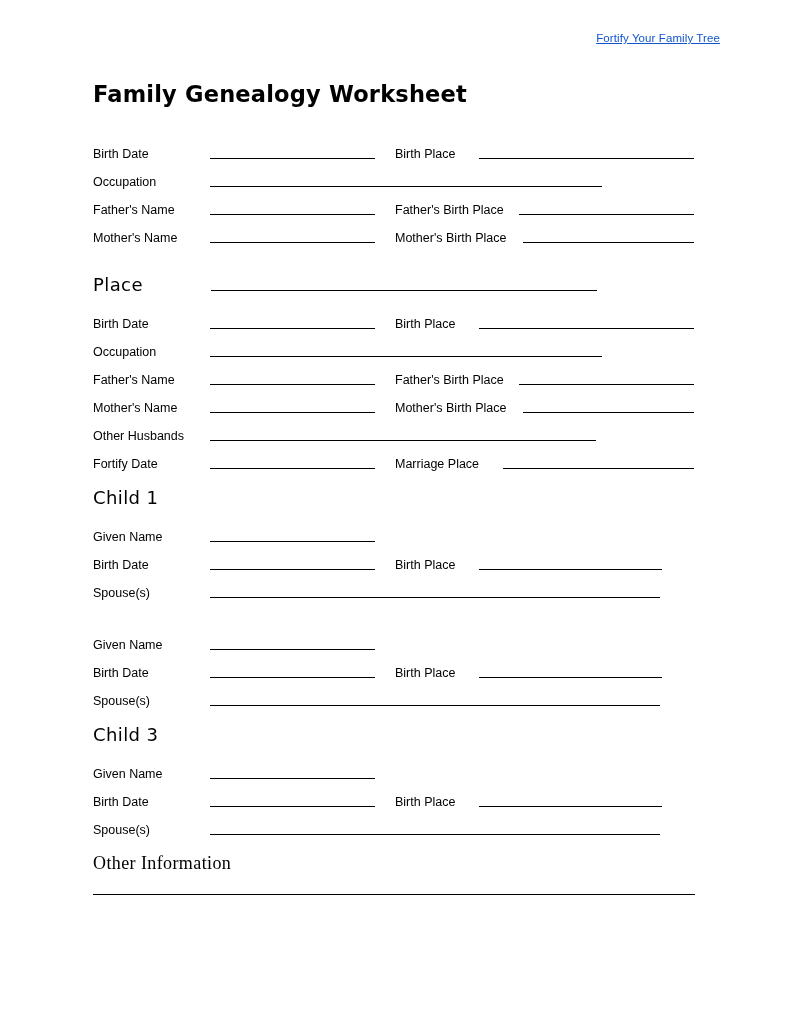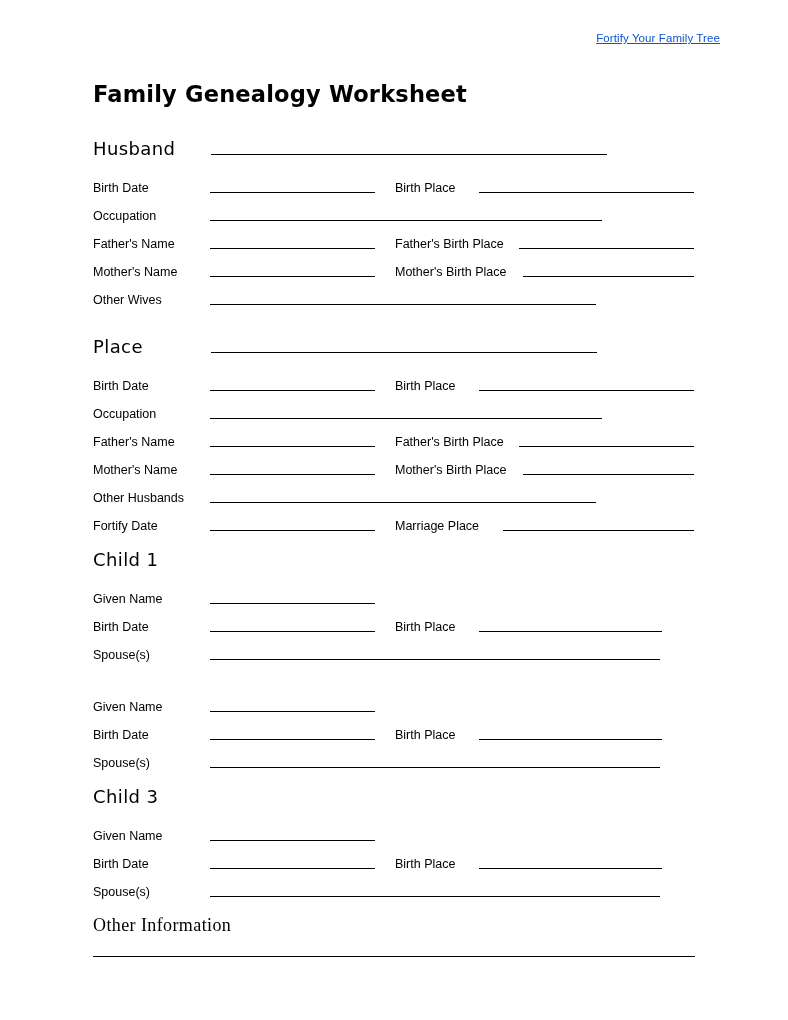--- a/index.html
+++ b/index.html
@@ -97,24 +97,20 @@
 <body>
 
 <div class="page">
 
   <a class="toplink" href="#">Fortify Your Family Tree</a>
 
   <div class="content">
 
     <h1 class="title">Family Genealogy Worksheet</h1>
 
-    <div class="row headrow">
-      <div class="section-head" style="width:118px">Husband</div>
-      <div class="line" style="width:396px"></div>
-    </div>
     <div class="section-gap"></div>
 
     <div class="row">
       <div class="lbl" style="width:117px">Birth Date</div>
       <div class="line" style="width:165px"></div>
       <div class="spacer" style="width:20px"></div>
       <div class="lbl" style="width:84px">Birth Place</div>
       <div class="line" style="width:215px"></div>
     </div>
 
@@ -132,24 +128,20 @@
     </div>
 
     <div class="row">
       <div class="lbl" style="width:117px">Mother's Name</div>
       <div class="line" style="width:165px"></div>
       <div class="spacer" style="width:20px"></div>
       <div class="lbl" style="width:128px">Mother's Birth Place</div>
       <div class="line" style="width:171px"></div>
     </div>
 
-    <div class="row">
-      <div class="lbl" style="width:117px">Other Wives</div>
-      <div class="line" style="width:386px"></div>
-    </div>
 
     <div class="big-gap"></div>
 
     <div class="row headrow">
       <div class="section-head" style="width:118px">Place</div>
       <div class="line" style="width:386px"></div>
     </div>
     <div class="section-gap"></div>
 
     <div class="row">

